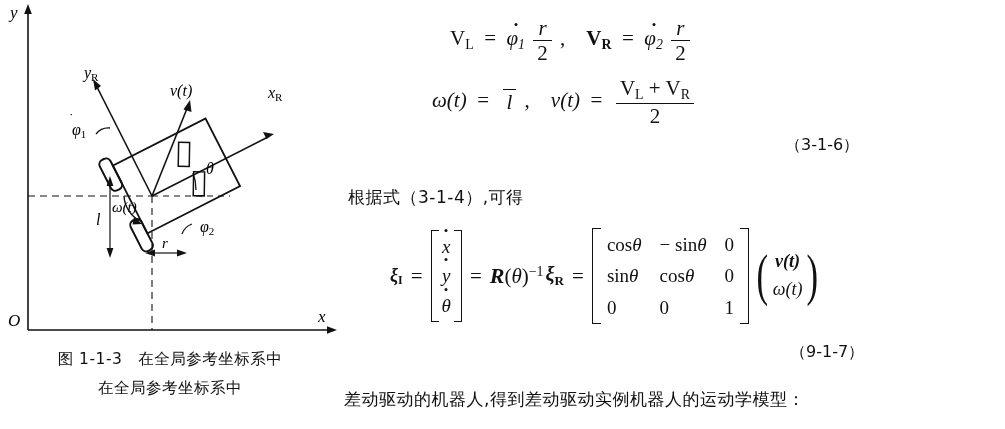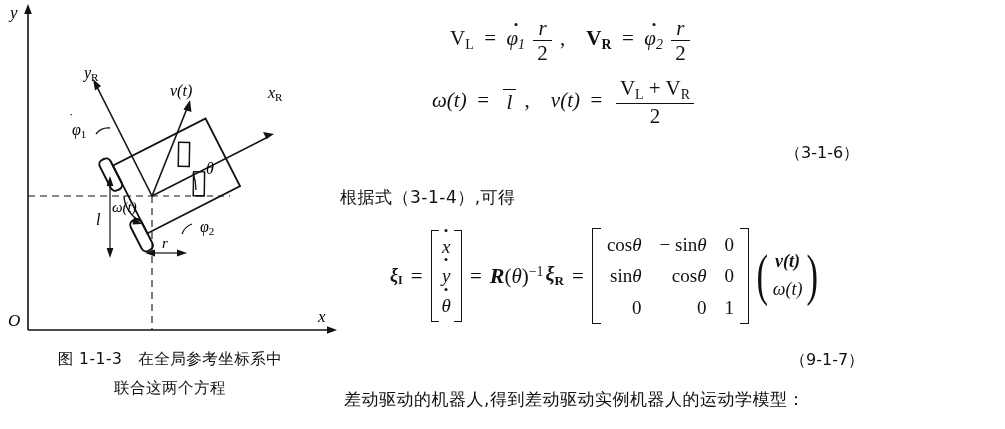--- a/index.html
+++ b/index.html
@@ -84,41 +84,40 @@
     padding: 0 4px;
   }
   .cn {
     font-family: "DejaVu Sans", sans-serif;
     font-size: 17px;
     letter-spacing: 0.5px;
   }
   .eqnum {
     font-family: "DejaVu Sans", sans-serif;
     font-size: 16px;
-    margin-top: 8px;
   }
 
   
   #eq-line1 {
     left: 110px;
     top: 16px;
     font-size: 21px;
   }
   #eq-line2 {
     left: 48px;
     top: 76px;
     font-size: 21px;
     margin-left: 44px;
   }
   #eqnum-6 {
     left: 445px;
     top: 135px;
   }
   #text-ref {
-    left: 0;
+    left: 8px;
     top: 186px;
   }
   #eq-matrix {
     left: 50px;
     top: 228px;
   }
   #eqnum-7 {
     left: 450px;
     top: 342px;
   }
@@ -153,21 +152,21 @@
     line-height: 1.55;
     padding: 2px 3px;
   }
   .mgrid {
     display: inline-grid;
     grid-template-columns: auto auto auto;
     column-gap: 18px;
     row-gap: 2px;
     line-height: 1.55;
     padding: 2px 6px;
-    text-align: right;
+    text-align: left;
   }
   .paren {
     display: inline-block;
     font-size: 56px;
     line-height: 0.85;
     font-family: "Liberation Serif", serif;
     transform: scaleX(0.62);
   }
   .dot-over {
     position: relative;
@@ -253,21 +252,21 @@
       <text x="72" y="135" font-family="Liberation Serif, serif" font-size="16" font-style="italic">φ<tspan font-size="11" dy="3" font-style="normal">1</tspan></text>
       <text x="69" y="122" font-family="Liberation Serif, serif" font-size="13">˙</text>
 
       <text x="200" y="232" font-family="Liberation Serif, serif" font-size="16" font-style="italic">φ<tspan font-size="11" dy="3" font-style="normal">2</tspan></text>
 
       <text x="96" y="225" font-family="Liberation Serif, serif" font-size="16" font-style="italic">l</text>
       <text x="162" y="248" font-family="Liberation Serif, serif" font-size="15" font-style="italic">r</text>
     </svg>
 
     <div class="fig-caption" id="fig-caption-line1">图 1-1-3　在全局参考坐标系中</div>
-    <div class="fig-caption" id="fig-caption-line2">联合这两个方程</div>
+    <div class="fig-caption" id="fig-caption-line2">在全局参考坐标系中</div>
   </div>
 
   <div id="content">
 
     <div class="eq" id="eq-line1">
       <span class="up">V<span class="sub">L</span></span>
       <span class="up">&nbsp;=&nbsp;</span>
       <span class="it dot-over">φ<span class="subit">1</span></span>
       <span class="frac">
         <span class="num it">r</span>

